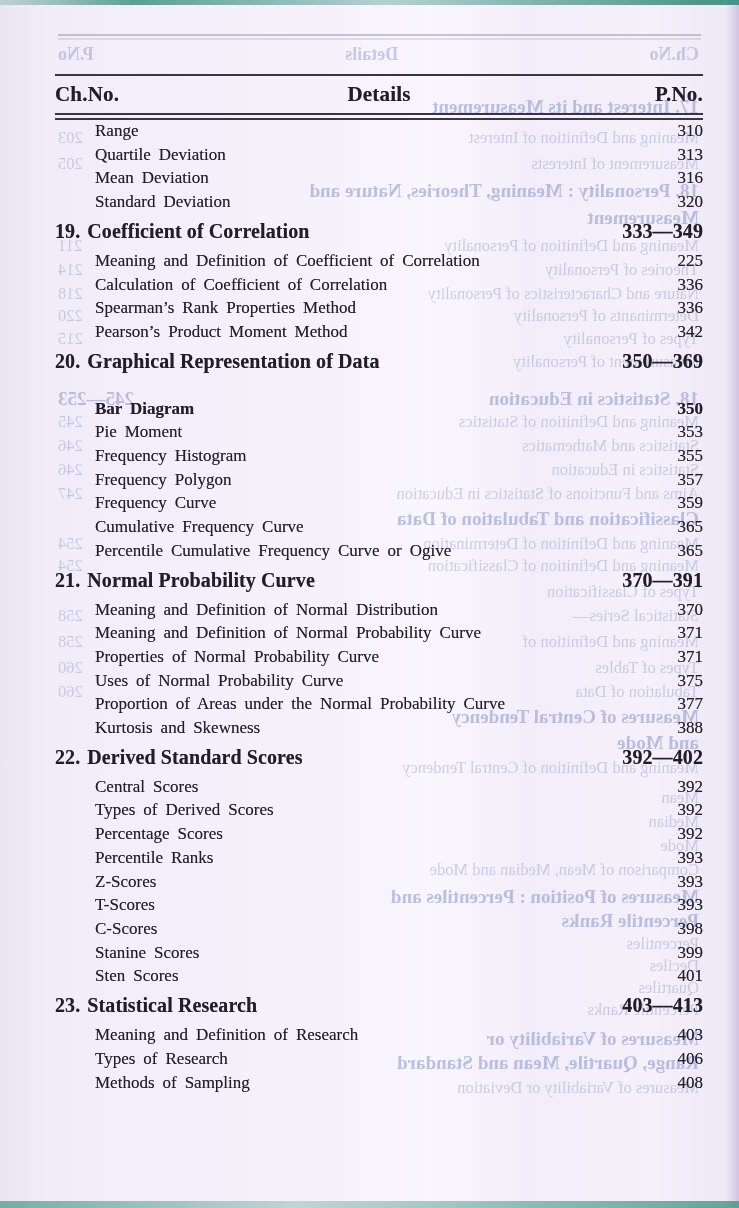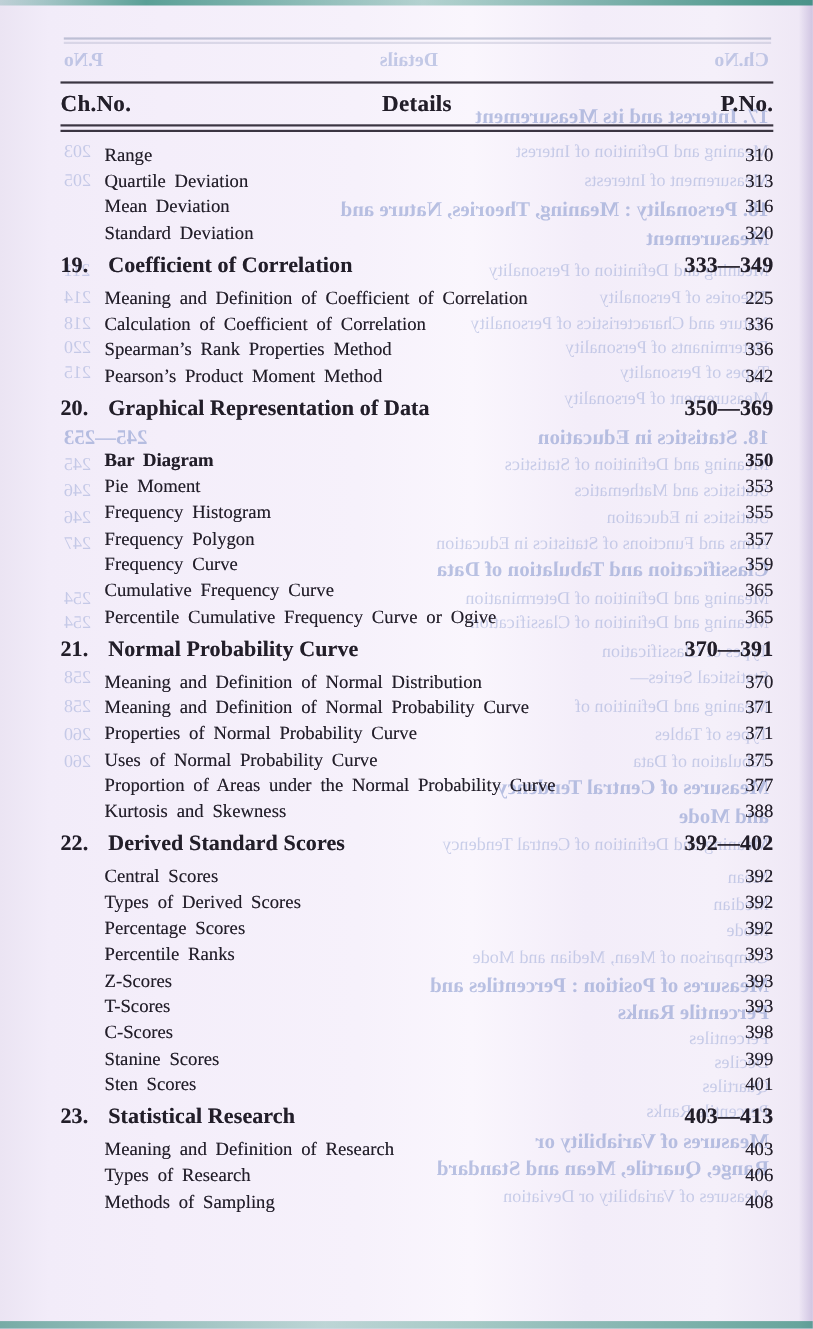--- a/index.html
+++ b/index.html
@@ -30,26 +30,26 @@
   .g-head{position:absolute;left:58px;right:40px;display:flex;justify-content:space-between;
     transform:scaleX(-1);color:#8f9fd2;opacity:.5;font-weight:bold;font-size:18px;filter:blur(.6px);}
   
   .content{position:absolute;left:55px;right:36px;top:0;}
   .rule-top{position:absolute;top:74px;left:0;right:0;height:2.4px;background:#3b3542;}
   .col-heads{position:absolute;top:82px;left:0;right:0;display:flex;justify-content:space-between;
     font-weight:bold;font-size:21px;letter-spacing:.2px;gap:44px;}
   .col-heads .mid{position:absolute;left:0;right:0;text-align:center;}
   .rule-double{position:absolute;top:113px;left:0;right:0;height:3px;
     border-top:2.3px solid #3b3542;border-bottom:2.3px solid #3b3542;}
-  .toc{position:absolute;top:129px;left:0;right:0;}
+  .toc{position:absolute;top:119px;left:0;right:0;}
   .row{display:flex;justify-content:space-between;align-items:baseline;white-space:nowrap;}
   .row.item{font-size:17px;line-height:23.7px;word-spacing:.22em;}
   .row.item .lbl{padding-left:40px;}
   .row.chapter{font-weight:bold;font-size:20px;line-height:27px;margin:4px 0;letter-spacing:.1px;}
-  .row.chapter .ch-left{display:flex;gap:18px;text-align:center;}
+  .row.chapter .ch-left{display:flex;gap:7px;text-align:center;}
   .pg{text-align:right;}
   .toc .row, .col-heads span{text-shadow:0 0 .45px rgba(34,30,41,.55);}
 </style>
 </head>
 <body>
 
 <div class="page">
 
   <div class="ghost-layer">
       <div class="g-rule" style="top: 34px;"></div>

